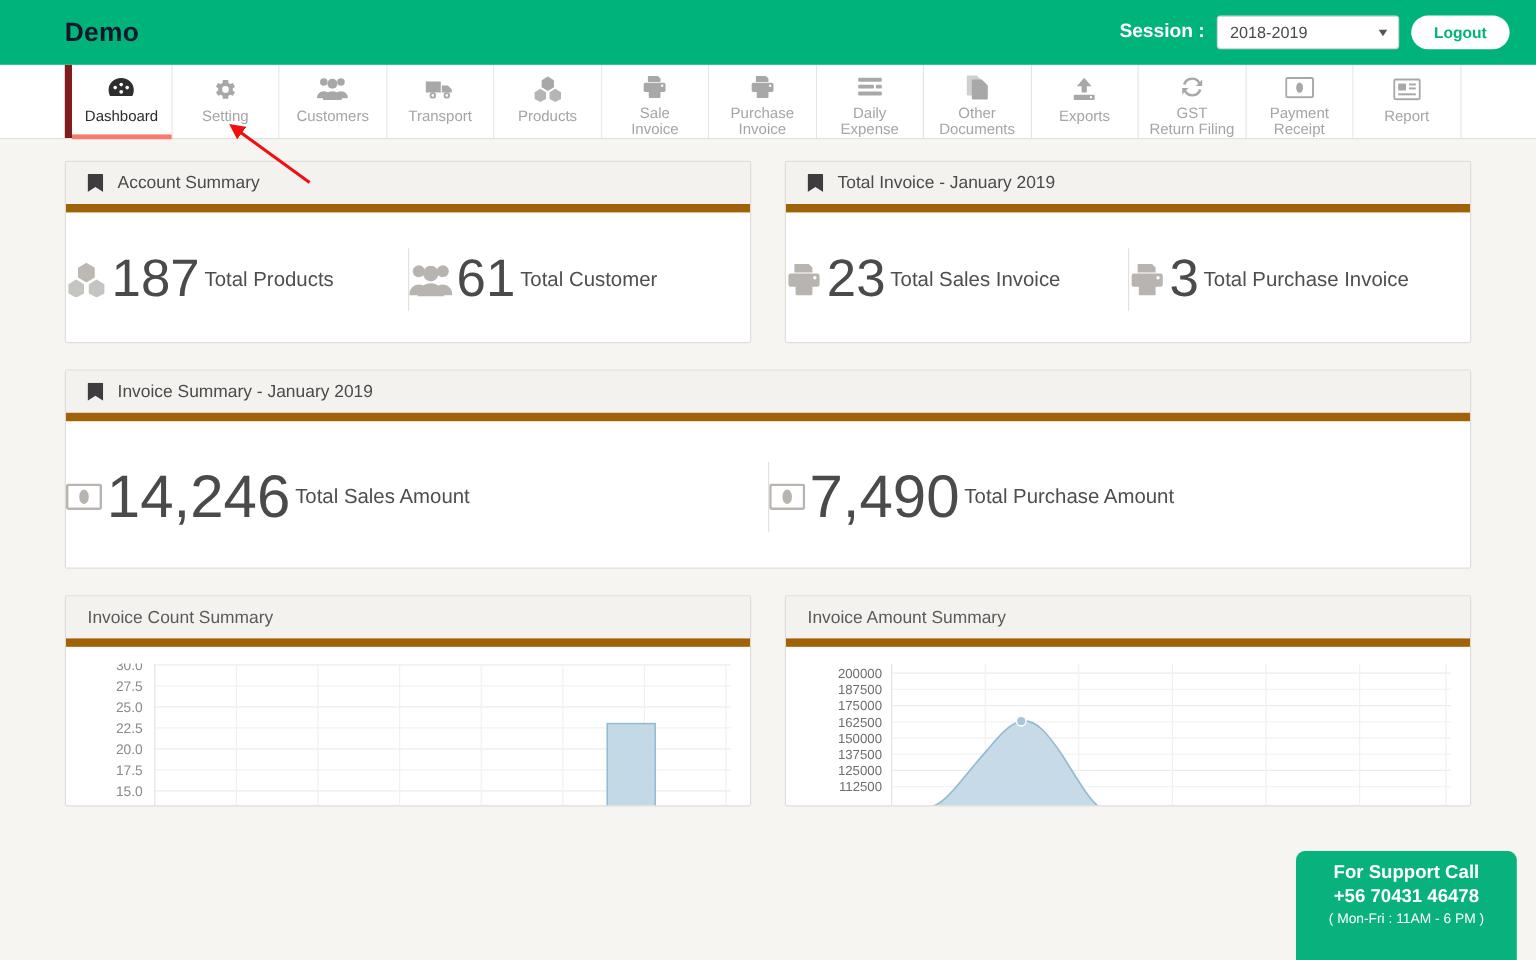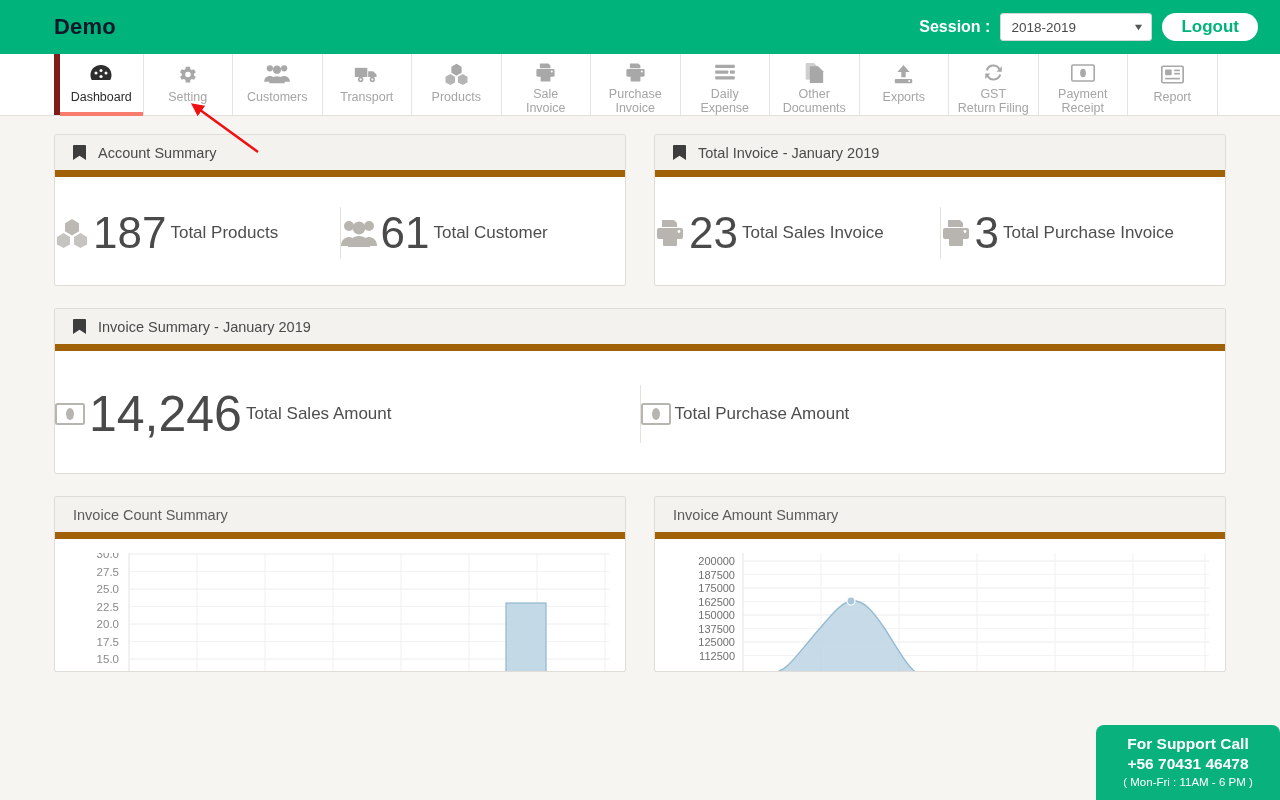--- a/index.html
+++ b/index.html
@@ -58,21 +58,21 @@
     color: #555;
     transform: scaleX(1.35);
   }
   .logout-btn {
     background: #ffffff;
     color: #00b37a;
     border: none;
     border-radius: 16px;
     height: 28px;
     padding: 4px 19px;
-    font-size: 17px;
+    font-size: 13px;
     font-weight: bold;
     font-family: "Liberation Sans", sans-serif;
     cursor: pointer;
   }
 
   
   .navbar {
     height: 62px;
     background: #ffffff;
     display: flex;
@@ -184,27 +184,27 @@
     position: relative;
     height: 134px;
     padding: 14px 18px 0 18px;
     overflow: hidden;
   }
   .chart-svg { display: block; }
 
   
   .support-badge {
     position: fixed;
-    right: 0;
+    right: 16px;
     bottom: 0;
     width: 184px;
     background: #09b27c;
     border-top-left-radius: 8px;
     border-top-right-radius: 8px;
-    padding: 9px 10px 10px 10px;
+    padding: 9px 10px 26px 10px;
     text-align: center;
     color: #ffffff;
     z-index: 20;
   }
   .support-title { font-size: 15.5px; font-weight: bold; line-height: 20px; }
   .support-phone { font-size: 15.5px; font-weight: bold; line-height: 20px; }
   .support-hours { font-size: 11.5px; line-height: 16px; }
 
   
   .arrow-overlay {
@@ -512,20 +512,21 @@
         </div>
         <div class="stat">
           <span class="stat-icon">
             <svg width="30" height="22" viewBox="0 0 30 22">
                 <g fill="none" stroke="currentColor" stroke-width="2">
                   <rect x="1" y="1" width="28" height="20" rx="1.5"></rect>
                   <ellipse cx="15" cy="11" rx="4" ry="6" fill="currentColor" stroke="none"></ellipse>
                 </g>
               </svg>
           </span>
+          <span class="stat-value">7,490</span>
           <span class="stat-label">Total Purchase Amount</span>
         </div>
       </div>
     </div>
   </div>
 
   <div class="row">
 
     <div class="panel chart-panel">
       <div class="panel-head">

